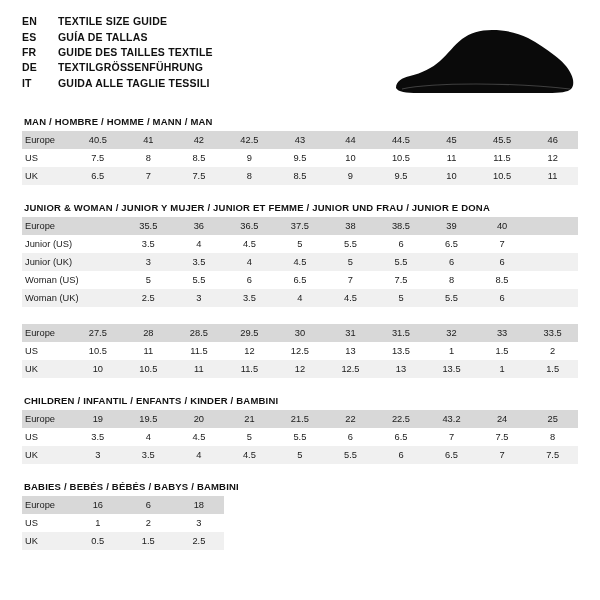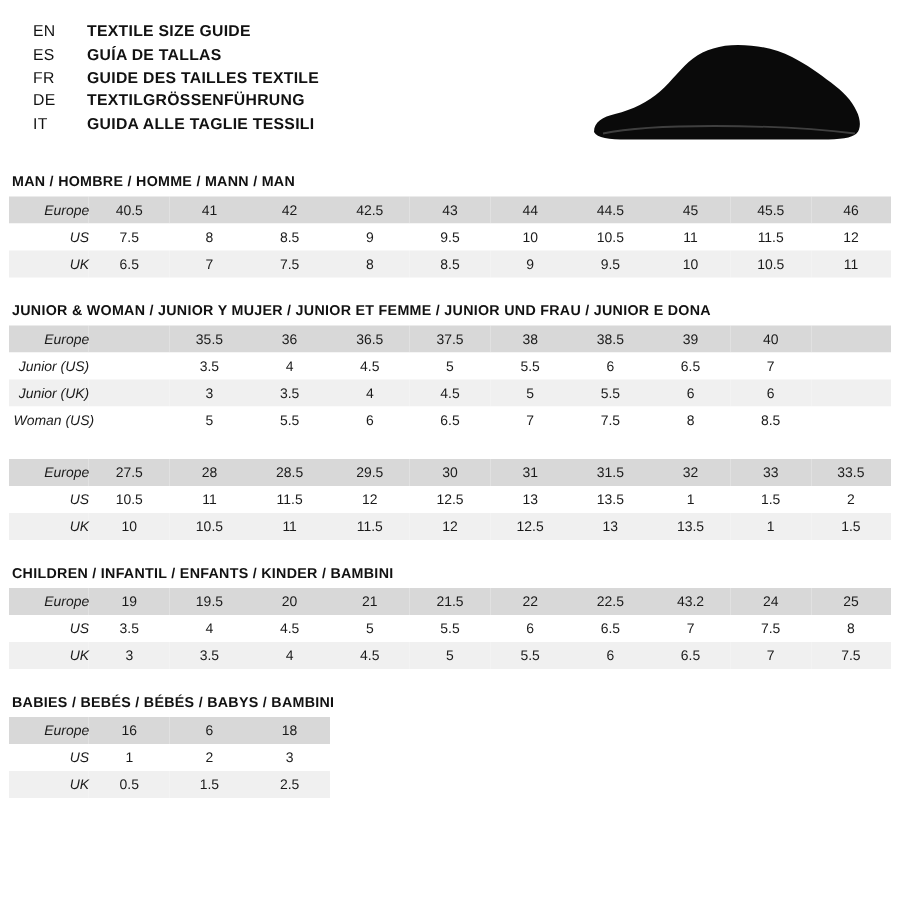--- a/index.html
+++ b/index.html
@@ -34,21 +34,21 @@
     letter-spacing: 0.2px;
   }
   .lang-table td {
     padding: 1.4px 0;
     vertical-align: top;
     line-height: 12.5px;
     white-space: nowrap;
   }
   .lang-code {
     width: 36px;
-    font-weight: normal;
+    font-weight: bold;
     color: #111;
   }
   .lang-title {
     font-weight: bold;
     color: #111;
   }
   .shoe-logo {
     position: absolute;
     top: 26px;
     right: 22px;
@@ -56,21 +56,21 @@
     height: 72px;
   }
   .footwear-line {
     margin: 16px 22px 0 22px;
     font-size: 11px;
     font-weight: bold;
     letter-spacing: 0.3px;
   }
   
   .section {
-    margin: 0 6px;
+    margin: 0 22px;
   }
   .section-title {
     font-size: 9.5px;
     font-weight: bold;
     letter-spacing: 0.2px;
     padding: 0 0 4px 2px;
   }
   .sec-gap-big { height: 26px; }
   .sec-gap { height: 17px; }
   table.sizes {
@@ -79,24 +79,23 @@
     font-size: 9.3px;
     table-layout: fixed;
   }
   table.sizes td {
     padding: 3.5px 0 3.5px 0;
     text-align: center;
     color: #1a1a1a;
     line-height: 11px;
   }
   table.sizes td.rowlabel {
-    text-align: right;
+    text-align: left;
     padding-left: 3px;
     white-space: nowrap;
-    font-style: italic;
   }
   tr.europe td {
     background: #d8d8d8;
     text-align: center;
   }
   tr.alt td {
     background: #f0f0f0;
   }
   tr.plain td {
     background: #ffffff;
@@ -249,20 +248,33 @@
           <td>5</td>
           <td>5.5</td>
           <td>6</td>
           <td>6.5</td>
           <td>7</td>
           <td>7.5</td>
           <td>8</td>
           <td>8.5</td>
           <td></td>
         </tr>
+        <tr class="alt">
+          <td class="rowlabel">Woman (UK)</td>
+          <td></td>
+          <td>2.5</td>
+          <td>3</td>
+          <td>3.5</td>
+          <td>4</td>
+          <td>4.5</td>
+          <td>5</td>
+          <td>5.5</td>
+          <td>6</td>
+          <td></td>
+        </tr>
       </tbody>
     </table>
   </div>
 
   <div class="sec-gap"></div>
 
   <div class="section">
     <table class="sizes">
       <tbody>
         <tr class="europe">

